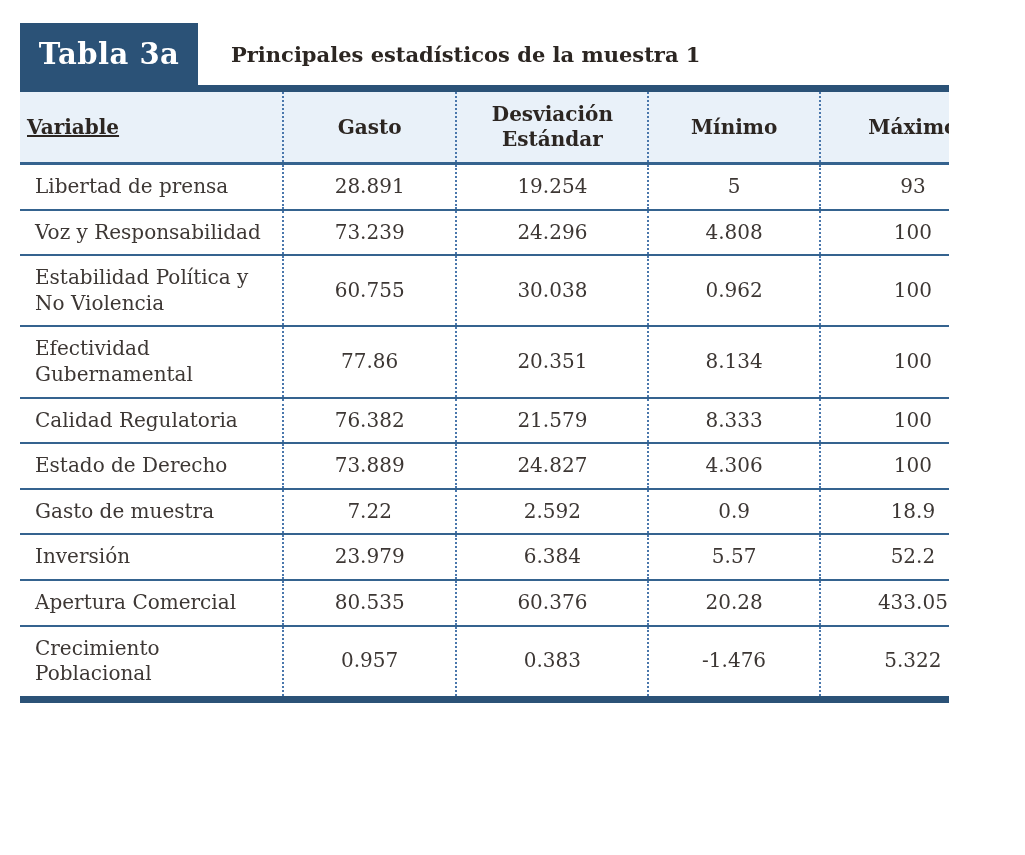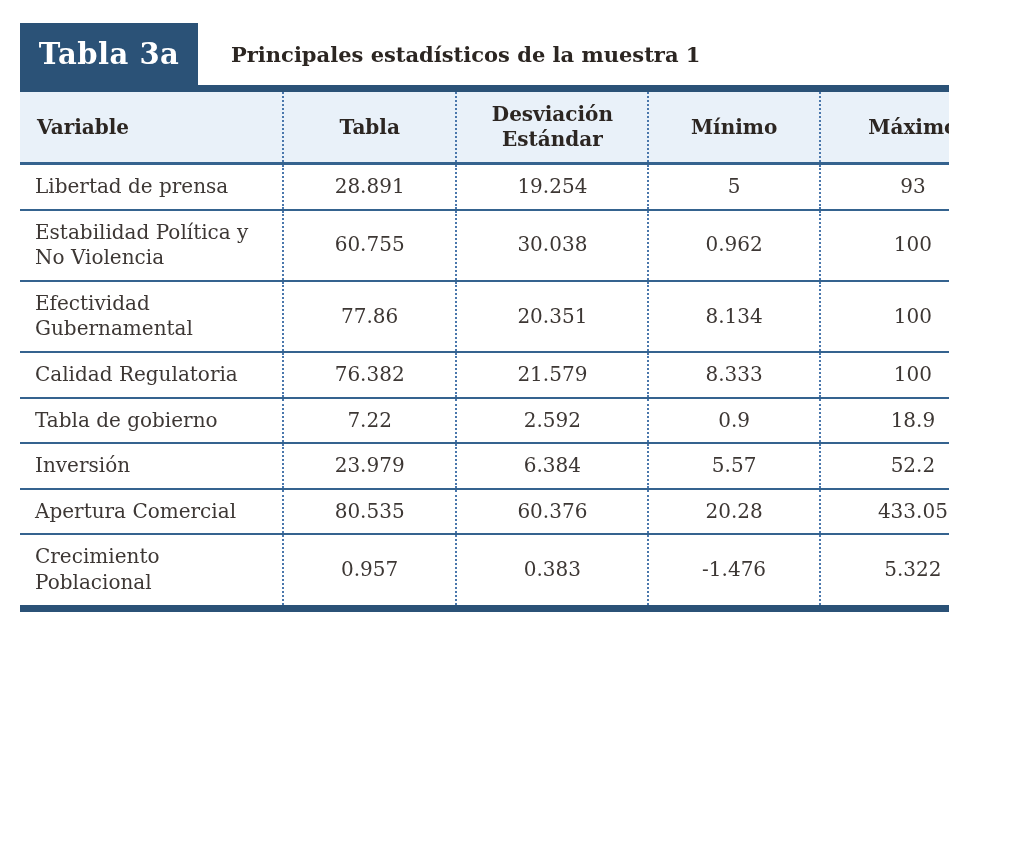--- a/index.html
+++ b/index.html
@@ -66,21 +66,22 @@
     font-size: 20px;
     font-weight: bold;
     color: #2c2622;
     text-align: center;
     padding: 10px 8px;
     line-height: 1.25;
     border-bottom: 3px solid #35638f;
   }
   thead th.var-col {
     text-align: left;
-    padding-left: 17px;
+    padding-left: 7px;
+    text-decoration: underline;
   }
   tbody td {
     font-size: 20px;
     color: #3d3734;
     text-align: center;
     padding: 9px 8px;
     line-height: 1.28;
     border-bottom: 2px solid #35638f;
     background: #ffffff;
   }
@@ -115,35 +116,42 @@
       <colgroup>
         <col class="c-var">
           <col class="c-media">
           <col class="c-desv">
           <col class="c-min">
           <col class="c-max">
       </colgroup>
       <thead>
         <tr>
           <th class="var-col">Variable</th>
-          <th>Tabla</th>
+          <th>Gasto</th>
           <th>Desviación Estándar</th>
           <th>Mínimo</th>
           <th>Máximo</th>
         </tr>
       </thead>
       <tbody>
         <tr>
           <td class="var-col">Libertad de prensa</td>
           <td>28.891</td>
           <td>19.254</td>
           <td>5</td>
           <td>93</td>
         </tr>
         <tr>
+          <td class="var-col">Voz y Responsabilidad</td>
+          <td>73.239</td>
+          <td>24.296</td>
+          <td>4.808</td>
+          <td>100</td>
+        </tr>
+        <tr>
           <td class="var-col">Estabilidad Política y No Violencia</td>
           <td>60.755</td>
           <td>30.038</td>
           <td>0.962</td>
           <td>100</td>
         </tr>
         <tr>
           <td class="var-col">Efectividad Gubernamental</td>
           <td>77.86</td>
           <td>20.351</td>
@@ -151,21 +159,28 @@
           <td>100</td>
         </tr>
         <tr>
           <td class="var-col">Calidad Regulatoria</td>
           <td>76.382</td>
           <td>21.579</td>
           <td>8.333</td>
           <td>100</td>
         </tr>
         <tr>
-          <td class="var-col">Tabla de gobierno</td>
+          <td class="var-col">Estado de Derecho</td>
+          <td>73.889</td>
+          <td>24.827</td>
+          <td>4.306</td>
+          <td>100</td>
+        </tr>
+        <tr>
+          <td class="var-col">Gasto de muestra</td>
           <td>7.22</td>
           <td>2.592</td>
           <td>0.9</td>
           <td>18.9</td>
         </tr>
         <tr>
           <td class="var-col">Inversión</td>
           <td>23.979</td>
           <td>6.384</td>
           <td>5.57</td>

